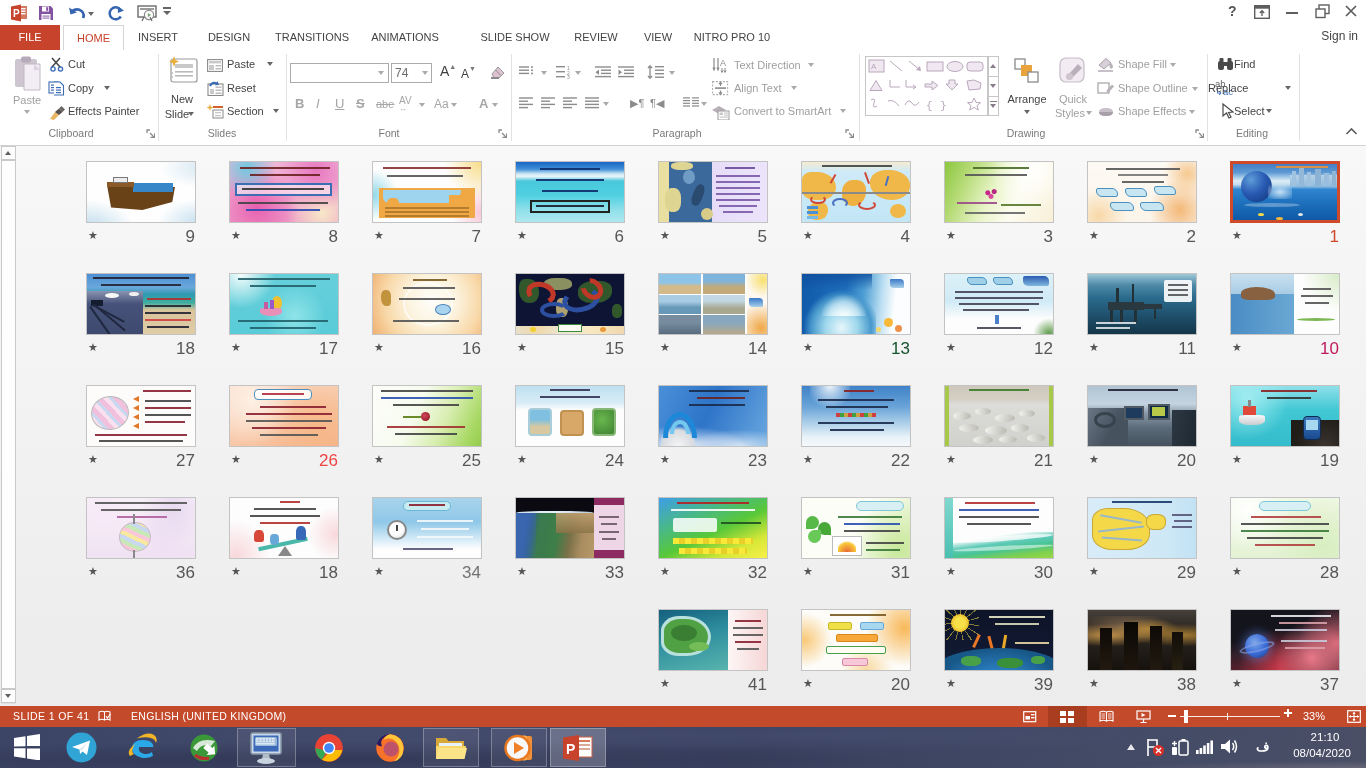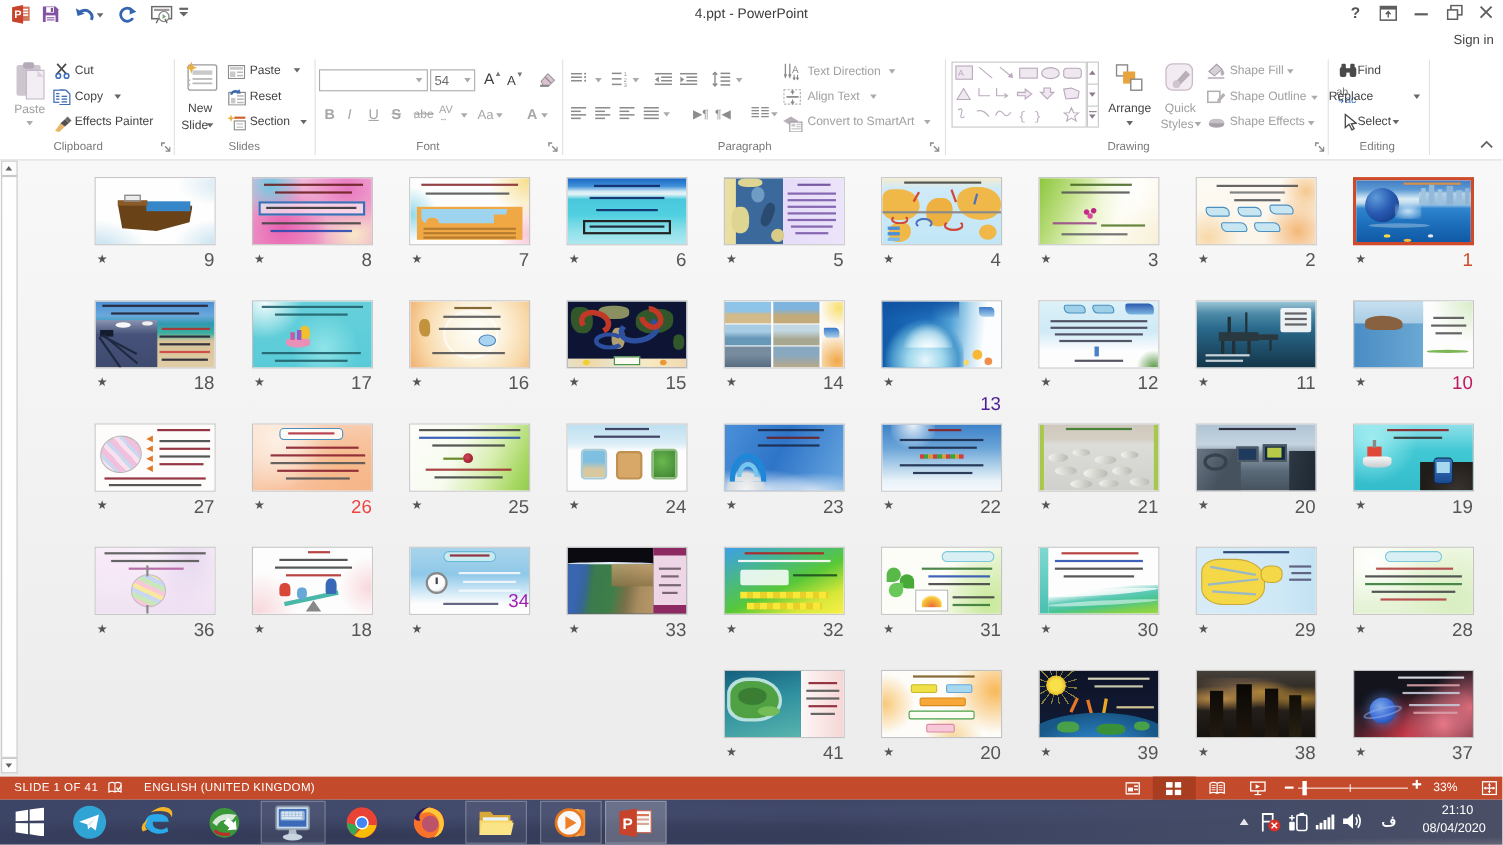--- a/index.html
+++ b/index.html
@@ -73,38 +73,49 @@
   <rect x="1" y="1" width="18" height="11" fill="none" stroke="#6a6a6a" stroke-width="1.4"></rect>
   <rect x="3" y="3" width="14" height="2" fill="#9a9a9a"></rect>
   <circle cx="12" cy="10" r="4.6" fill="#fff" stroke="#8a8a8a" stroke-width="1.2"></circle>
   <path d="M10.8 7.8 L14 10 L10.8 12.2 Z" fill="#7aa87a"></path>
   <path d="M7 12 L5 16 M13 12 L15 16" stroke="#6a6a6a" stroke-width="1.2" fill="none"></path>
  </svg>
  <div class="abs" style="left:163px;top:7px;width:8px;height:1.6px;background:#666"></div>
  <div class="abs" style="left:163px;top:11px">
         <span class="drop" style="border-left-width:4px;border-right-width:4px"></span>
       </div>
- <div id="title">4.ppt - PowerPoint</div>
  <div class="winbtn" style="left:1228px;top:3px;font-size:14px;font-weight:bold;color:#555">?</div>
  <svg class="abs" style="left:1254px;top:5px" width="16" height="14">
   <rect x="0.7" y="0.7" width="14.6" height="12.6" fill="none" stroke="#5e5e5e" stroke-width="1.4"></rect>
   <rect x="0.7" y="0.7" width="14.6" height="3" fill="#5e5e5e"></rect>
   <path d="M8 11 L8 6 M5.8 8 L8 5.6 L10.2 8" stroke="#5e5e5e" stroke-width="1.3" fill="none"></path>
  </svg>
  <div class="abs" style="left:1286px;top:12px;width:12px;height:2px;background:#5e5e5e"></div>
  <svg class="abs" style="left:1315px;top:4px" width="15" height="15">
   <rect x="4" y="1" width="10" height="8.5" fill="none" stroke="#5e5e5e" stroke-width="1.4"></rect>
   <rect x="1" y="5" width="9" height="8.5" fill="#fff" stroke="#5e5e5e" stroke-width="1.4"></rect>
  </svg>
  <svg class="abs" style="left:1344px;top:4px" width="14" height="14">
   <path d="M2 2 L12 12 M12 2 L2 12" stroke="#5e5e5e" stroke-width="1.7"></path>
  </svg>
 </div>
 <div class="tx" style="right:8px;top:29px;font-size:12px;color:#444;z-index:6">Sign in</div>
 
+<div id="tabrow">
+      <div id="filetab">FILE</div>
+      <div id="hometab">HOME</div>
+<div class="tab" style="left:158px;width:120px;margin-left:-60px">INSERT</div>
+<div class="tab" style="left:229px;width:120px;margin-left:-60px">DESIGN</div>
+<div class="tab" style="left:312px;width:120px;margin-left:-60px">TRANSITIONS</div>
+<div class="tab" style="left:405px;width:120px;margin-left:-60px">ANIMATIONS</div>
+<div class="tab" style="left:515px;width:120px;margin-left:-60px">SLIDE SHOW</div>
+<div class="tab" style="left:596px;width:120px;margin-left:-60px">REVIEW</div>
+<div class="tab" style="left:658px;width:120px;margin-left:-60px">VIEW</div>
+<div class="tab" style="left:732px;width:120px;margin-left:-60px">NITRO PRO 10</div>
+</div>
 <div id="ribbon">
 <div class="gsep" style="left:158px"></div>
 <div class="gsep" style="left:286px"></div>
 <div class="gsep" style="left:511px"></div>
 <div class="gsep" style="left:859px"></div>
 <div class="gsep" style="left:1207px"></div>
 <div class="gsep" style="left:1299px"></div>
 <div class="glabel" style="left:71px;transform:translateX(-50%)">Clipboard</div>
 <div class="glabel" style="left:222px;transform:translateX(-50%)">Slides</div>
 <div class="glabel" style="left:389px;transform:translateX(-50%)">Font</div>
@@ -214,21 +225,21 @@
 <div class="btntext" style="left:227px;top:105px">Section</div>
 <div class="abs" style="left:273px;top:109px">
       <span class="drop"></span>
     </div>
 
 <div class="abs" style="left:290px;top:63px;width:99px;height:20px;background:#fff;border:1px solid #ababab"></div>
 <div class="abs" style="left:378px;top:71px">
       <span class="dropg"></span>
     </div>
 <div class="abs" style="left:391px;top:63px;width:41px;height:20px;background:#fff;border:1px solid #ababab"></div>
-<div class="tx" style="left:395px;top:66px;font-size:12px;color:#6a6a6a">54</div>
+<div class="tx" style="left:395px;top:66px;font-size:12px;color:#6a6a6a">74</div>
 <div class="abs" style="left:422px;top:71px">
       <span class="dropg"></span>
     </div>
 <div class="tx" style="left:440px;top:63px;font-size:14px;color:#3f3f3f">A<span style="font-size:7px;vertical-align:7px;color:#777">▲</span></div>
 <div class="tx" style="left:461px;top:65px;font-size:12px;color:#3f3f3f">A<span style="font-size:7px;vertical-align:7px;color:#777">▼</span></div>
 <svg class="abs" style="left:489px;top:64px" width="18" height="16">
  <path d="M3 10 L9 3 L15 9 L10 14 L5 14 Z" fill="#ddc2d2" stroke="#9a9a9a" stroke-width="1"></path>
  <path d="M6.5 6 L12 11.5" stroke="#8a8a8a" stroke-width="1"></path>
  <rect x="2" y="13" width="8" height="2" fill="#8a8a8a"></rect>
 </svg>
@@ -705,21 +716,21 @@
       <div class="in" style="background:linear-gradient(96deg,#1059a8 0%,#1f6fbc 40%,#4f9fd4 56%,#bcdff2 72%,#fbfdfe 84%)">
         <div class="abs" style="left:2px;top:10px;width:72px;height:56px;background:radial-gradient(circle at 52% 78%,#e8f6fc 0%,#9fd8ec 28%,#4898cc 52%,rgba(72,152,204,0) 66%)"></div>
         <div class="abs" style="left:0px;top:0px;width:70px;height:16px;background:linear-gradient(rgba(16,80,160,0.85),rgba(16,80,160,0))"></div>
         <div class="abs" style="left:20px;top:12px;width:44px;height:30px;background:radial-gradient(circle at 50% 105%,rgba(255,255,255,0.95) 0%,rgba(235,250,255,0.55) 40%,rgba(235,250,255,0) 62%)"></div>
         <div class="abs" style="left:88px;top:5px;width:14px;height:9px;background:linear-gradient(#3a78c8,#a8d0ea);border-radius:1px 4px 1px 4px"></div>
         <div class="abs" style="left:82px;top:44px;width:9px;height:9px;background:#f8b838;border-radius:50%"></div>
         <div class="abs" style="left:93px;top:51px;width:7px;height:7px;background:#f09048;border-radius:50%"></div>
         <div class="abs" style="left:74px;top:53px;width:5px;height:5px;background:#f8d868;border-radius:50%"></div>
       </div>
     </div>
-<div class="snum" style="left:802px;top:358px;color:#4c1d95">13</div>
+<div class="snum" style="left:802px;top:339px;color:#14532d">13</div>
 <div class="star" style="left:803px;top:341px">★</div>
 <div class="thumb" style="left:944px;top:273px;">
       <div class="in" style="background:linear-gradient(#ddf1f8 0%,#cfeaf6 45%,#fdfdfd 75%)">
         <div class="abs" style="left:22px;top:3px;width:20px;height:8px;background:#9fd0e8;border:1px solid #4a90c0;border-radius:2px 5px 2px 5px"></div>
         <div class="abs" style="left:48px;top:3px;width:20px;height:8px;background:#9fd0e8;border:1px solid #4a90c0;border-radius:2px 5px 2px 5px"></div>
         <div class="abs" style="left:78px;top:2px;width:26px;height:10px;background:linear-gradient(#2a5ab0,#7fb8e0);border-radius:2px 5px 2px 5px"></div>
         <div class="tl" style="left:10px;top:17px;width:88px;background:#445;height:1.6px;opacity:0.9"></div>
         <div class="tl" style="left:10px;top:23px;width:88px;background:#445;height:1.6px;opacity:0.9"></div>
         <div class="tl" style="left:14px;top:29px;width:80px;background:#445;height:1.6px;opacity:0.9"></div>
         <div class="tl" style="left:18px;top:35px;width:66px;background:#445;height:1.6px;opacity:0.9"></div>
@@ -922,21 +933,21 @@
         <div class="abs" style="left:30px;top:3px;width:48px;height:10px;background:#c8ecf0;border:1.5px solid #6ab8d8;border-radius:5px"></div>
         <div class="tl" style="left:36px;top:6px;width:36px;background:#8a2030;height:1.6px;opacity:0.9"></div>
         <div class="abs" style="left:14px;top:22px;width:20px;height:20px;background:radial-gradient(circle at 40% 35%,#fdfdfd 55%,#c8c8c8);border:2px solid #888;border-radius:50%"></div>
         <div class="abs" style="left:23px;top:27px;width:1.5px;height:6px;background:#444"></div>
         <div class="tl" style="left:44px;top:22px;width:56px;background:#f4f8fc;height:1.6px;opacity:0.9"></div>
         <div class="tl" style="left:48px;top:30px;width:48px;background:#f4f8fc;height:1.6px;opacity:0.9"></div>
         <div class="tl" style="left:44px;top:38px;width:56px;background:#f4f8fc;height:1.6px;opacity:0.9"></div>
         <div class="tl" style="left:30px;top:50px;width:50px;background:#557;height:1.6px;opacity:0.9"></div>
       </div>
     </div>
-<div class="snum" style="left:373px;top:537px;color:#a21caf">34</div>
+<div class="snum" style="left:373px;top:563px;color:#737373">34</div>
 <div class="star" style="left:374px;top:565px">★</div>
 <div class="thumb" style="left:515px;top:497px;">
       <div class="in" style="background:#0a0a10">
         <div class="abs" style="left:0px;top:13px;width:78px;height:3px;background:linear-gradient(90deg,#cfe0f0,#e8f0f8 50%,#b8c8d8);border-radius:50%"></div>
         <div class="abs" style="left:0px;top:15px;width:78px;height:45px;background:linear-gradient(100deg,#3a62a8 0%,#2e5694 14%,#3a7a4e 30%,#3e7e48 52%,#7a7048 68%,#a88c60 82%,#b89868 100%)"></div>
         <div class="abs" style="left:0px;top:15px;width:20px;height:45px;background:linear-gradient(100deg,#3a66b0 40%,rgba(58,102,176,0) 100%)"></div>
         <div class="abs" style="left:40px;top:15px;width:38px;height:20px;background:linear-gradient(#c0a070,#8a7448);opacity:0.85"></div>
         <div class="abs" style="left:78px;top:0px;width:30px;height:60px;background:#eed6e6"></div>
         <div class="abs" style="left:78px;top:0px;width:30px;height:7px;background:#8e2a62"></div>
         <div class="abs" style="left:78px;top:52px;width:30px;height:8px;background:#8e2a62"></div>

